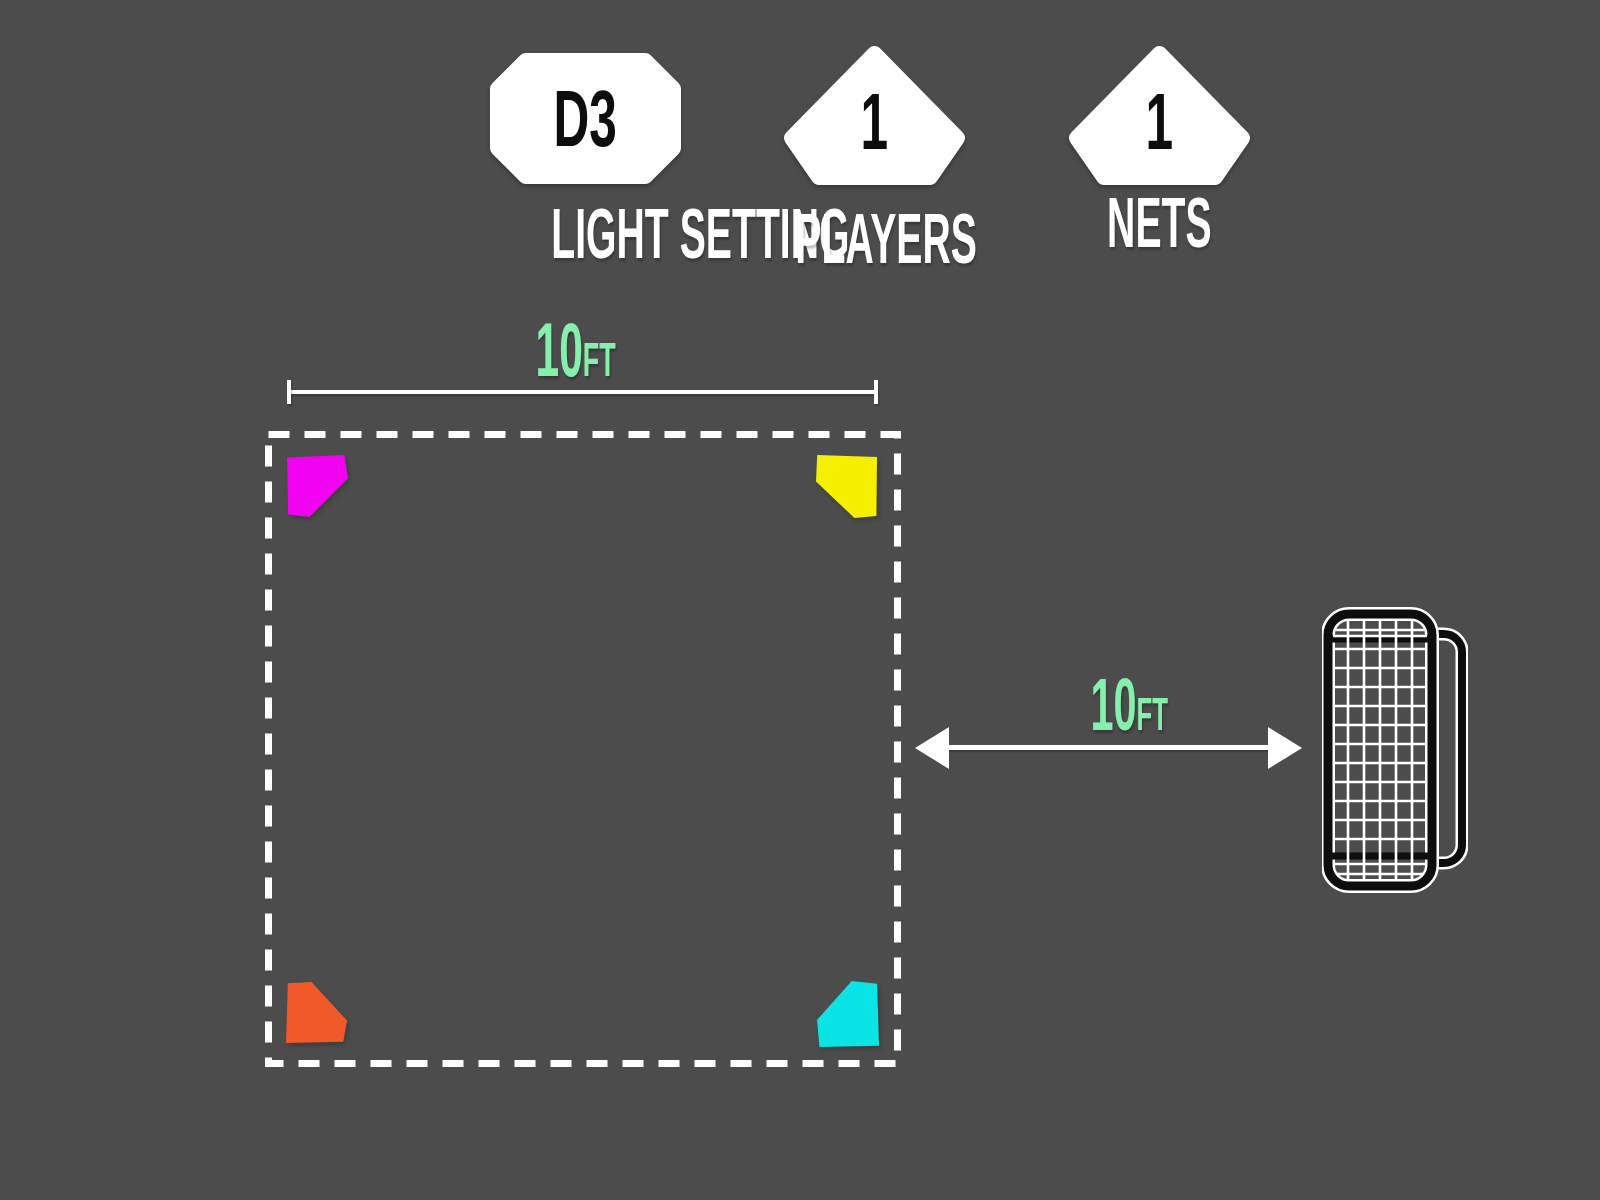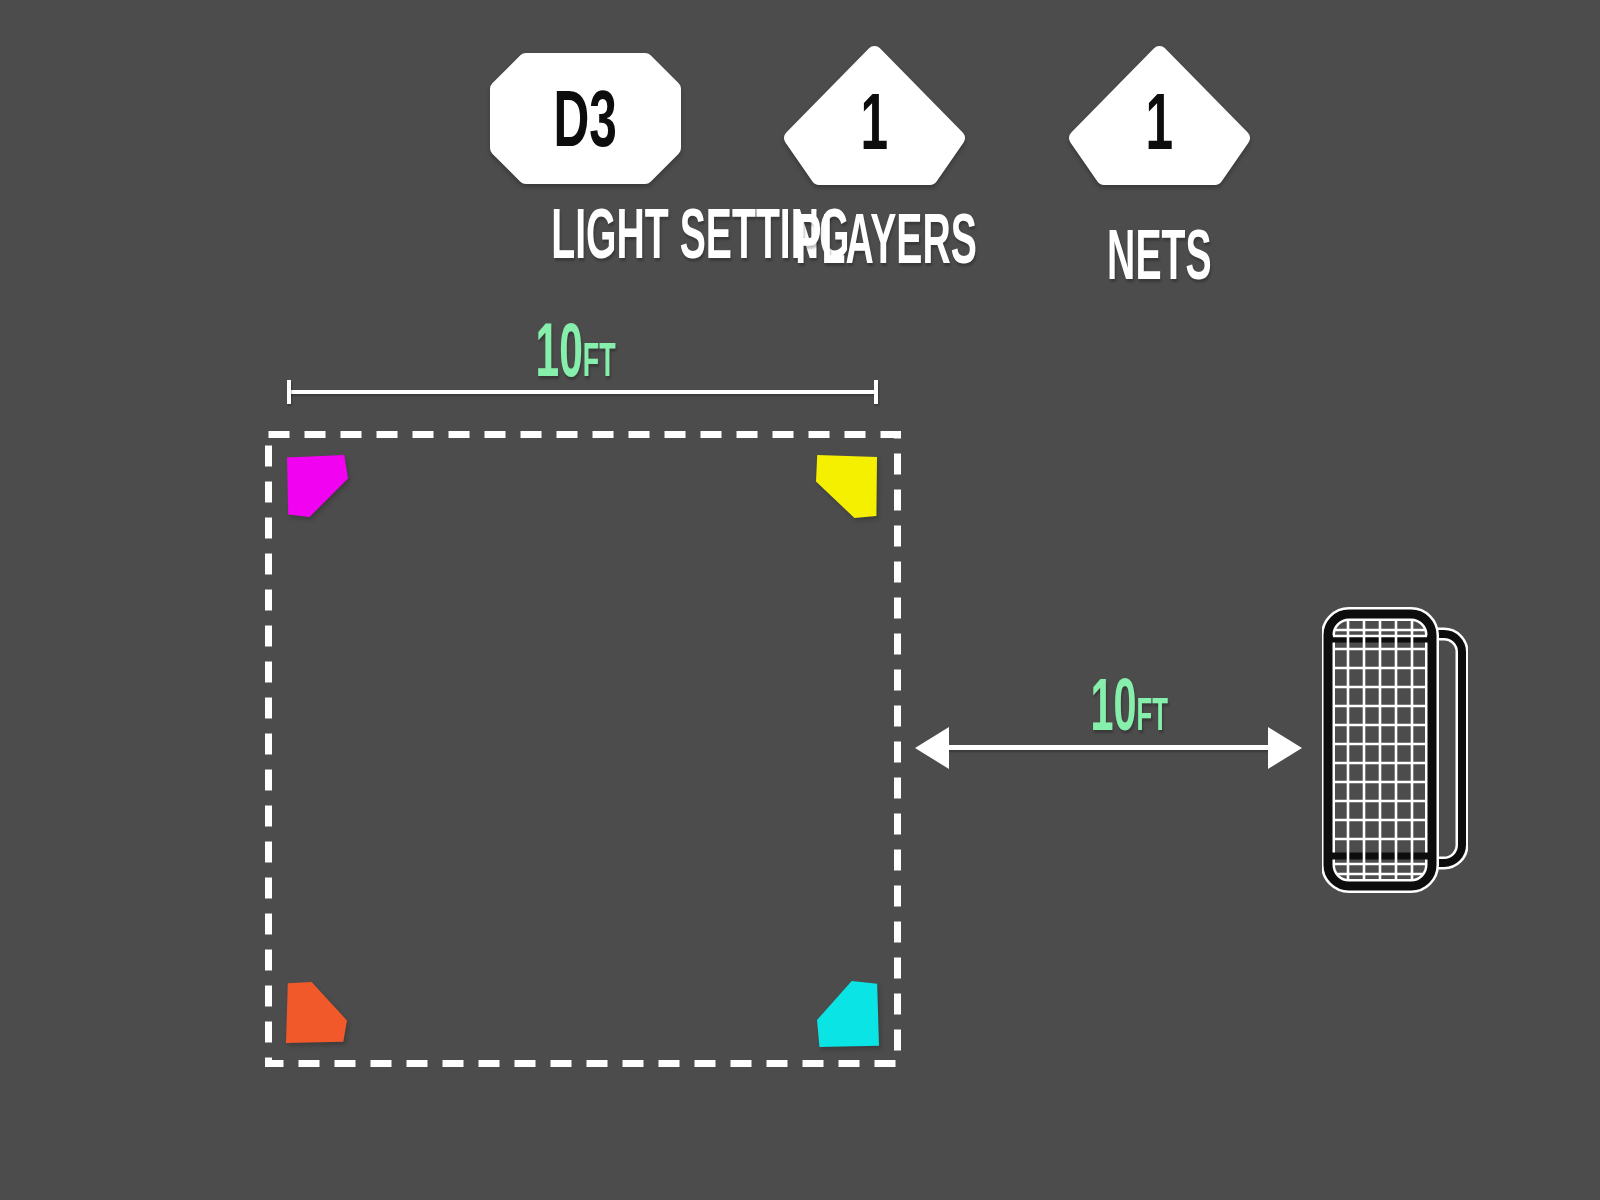--- a/index.html
+++ b/index.html
@@ -86,21 +86,21 @@
   <div class="abs badge-label" style="left:724px; top:204px; width:300px;">
     <span class="cond">PLAYERS</span>
   </div>
 
   <svg class="abs badge-shape" style="left:1068px; top:45px;" width="183" height="141" viewBox="0 0 183 141">
     <polygon points="91.5,9 174,93 147,132 36,132 9,93" fill="#ffffff" stroke="#ffffff" stroke-width="16" stroke-linejoin="round"></polygon>
   </svg>
   <div class="abs badge-value" style="left:1068px; top:82px; width:183px;">
     <span class="cond cond-num">1</span>
   </div>
-  <div class="abs badge-label" style="left:1009px; top:220px; width:300px;">
+  <div class="abs badge-label" style="left:1009px; top:188px; width:300px;">
     <span class="cond">NETS</span>
   </div>
 
   <div class="abs dim-text" style="left:426px; top:312px; width:300px;">
     <span class="cond"><span class="num">10</span><span class="unit">FT</span></span>
   </div>
   <div class="abs meas-line" style="left:289px; top:390px; width:587px; height:4px;"></div>
   <div class="abs meas-line" style="left:287px; top:380px; width:4px; height:24px;"></div>
   <div class="abs meas-line" style="left:874px; top:380px; width:4px; height:24px;"></div>
 

